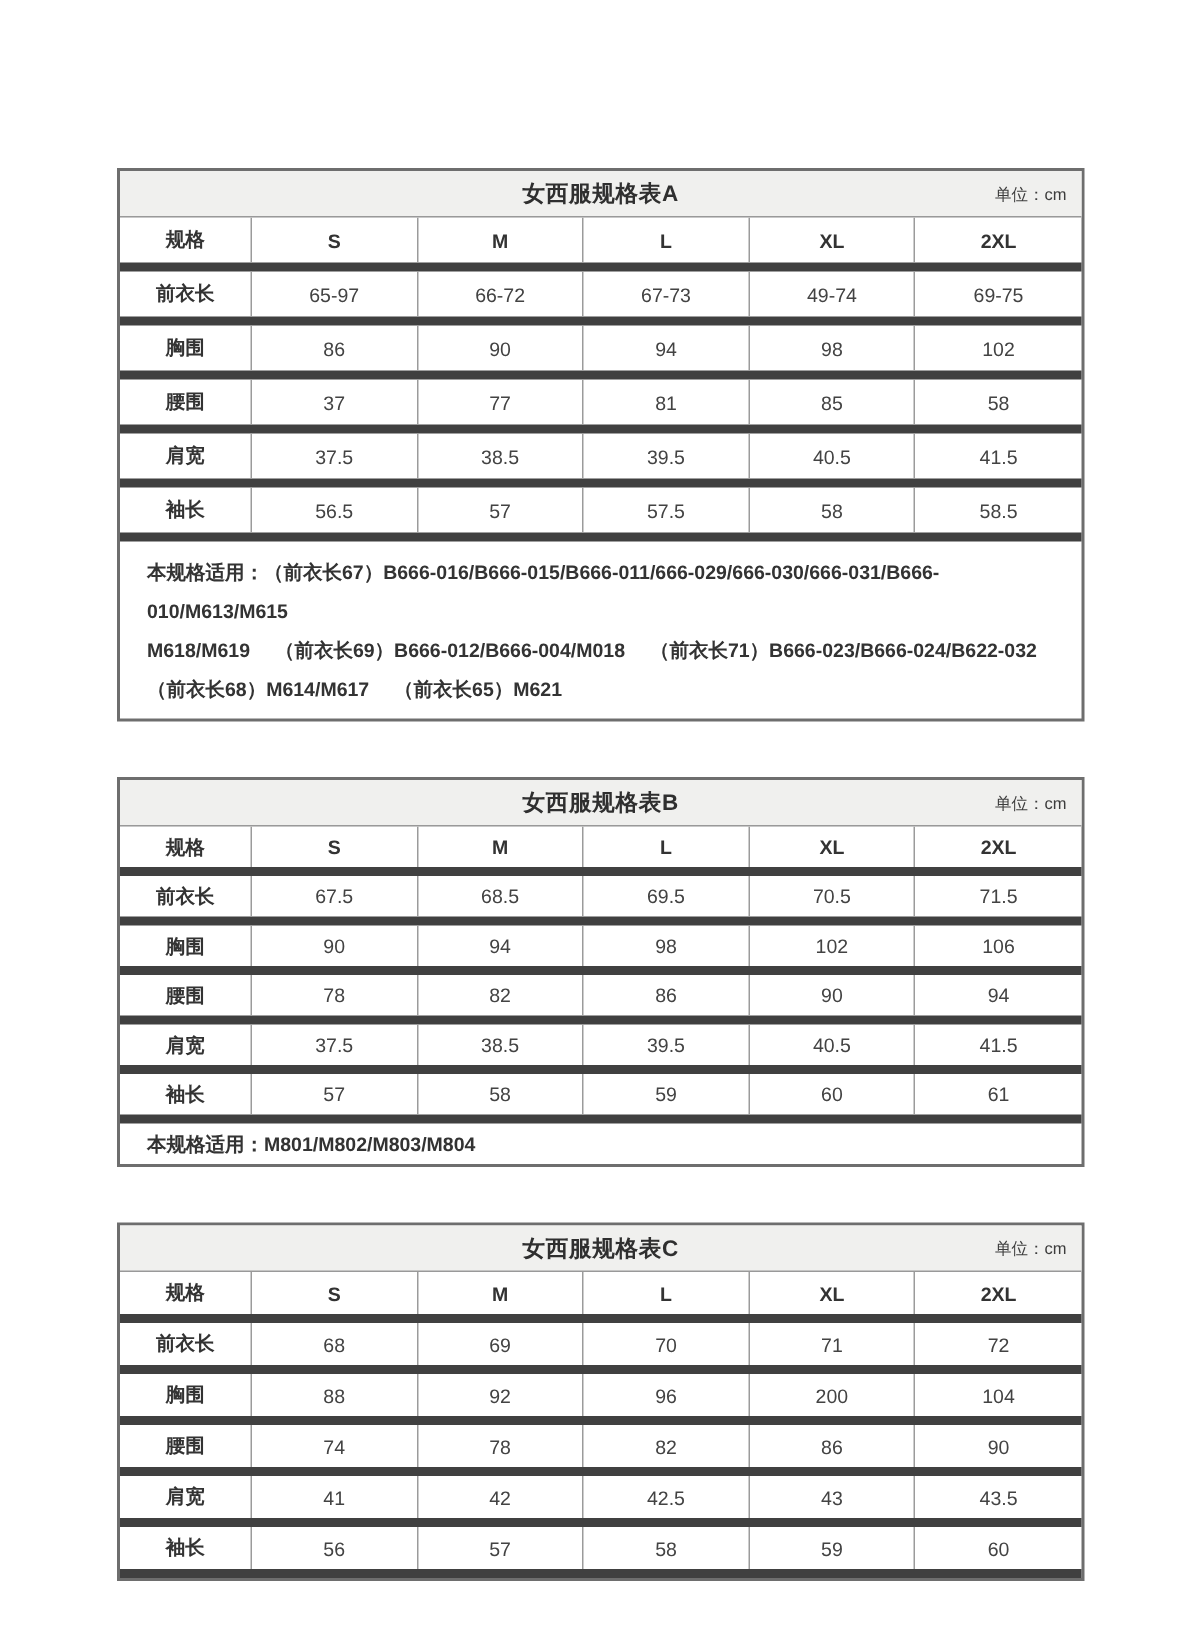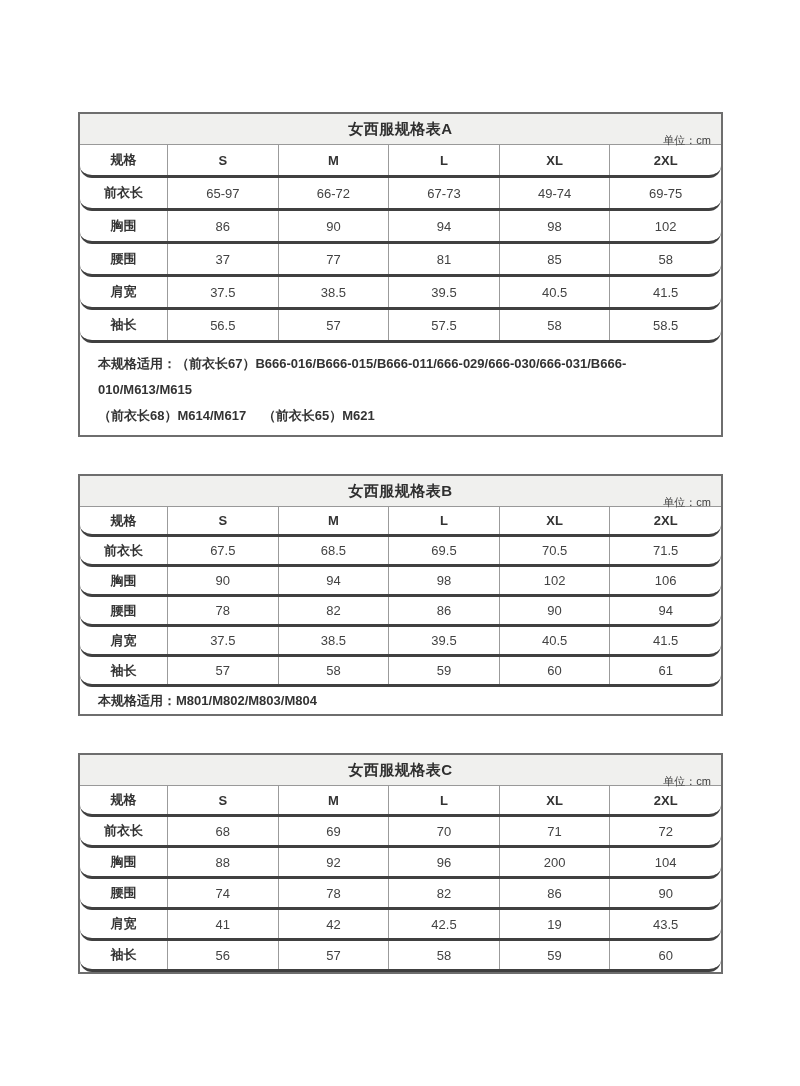--- a/index.html
+++ b/index.html
@@ -38,34 +38,33 @@
   }
   .title {
     font-size: 15px;
     font-weight: bold;
     color: #2f2f2f;
     letter-spacing: 0.5px;
   }
   .unit {
     position: absolute;
     right: 10px;
-    top: 11px;
+    top: 0;
     height: 100%;
     display: flex;
     align-items: center;
     font-size: 11px;
     font-weight: normal;
     color: #3d3d3d;
   }
 
   .row {
     display: grid;
     grid-template-columns: 88px repeat(5, 1fr);
-    border-bottom: 3px solid #404040;
-    border-radius: 12px;
+    border-bottom: 6px solid #404040;
   }
   .cell {
     display: flex;
     align-items: center;
     justify-content: center;
     font-size: 13px;
     color: #434343;
     border-right: 1px solid #9b9b9b;
     height: 30px;
     box-sizing: border-box;
@@ -148,20 +147,21 @@
       <div class="row">
         <div class="cell label">袖长</div>
         <div class="cell value">56.5</div>
         <div class="cell value">57</div>
         <div class="cell value">57.5</div>
         <div class="cell value">58</div>
         <div class="cell value">58.5</div>
       </div>
       <div class="note">
         <div class="note-line">本规格适用：（前衣长67）B666-016/B666-015/B666-011/666-029/666-030/666-031/B666-010/M613/M615</div>
+        <div class="note-line">M618/M619　 （前衣长69）B666-012/B666-004/M018　 （前衣长71）B666-023/B666-024/B622-032</div>
         <div class="note-line">（前衣长68）M614/M617　 （前衣长65）M621</div>
       </div>
     </div>
     <div class="spec-table tbl-b">
       <div class="title-row">
         <div class="title">女西服规格表B</div>
         <div class="unit">单位：cm</div>
       </div>
       <div class="row head">
         <div class="cell label">规格</div>
@@ -250,21 +250,21 @@
         <div class="cell value">78</div>
         <div class="cell value">82</div>
         <div class="cell value">86</div>
         <div class="cell value">90</div>
       </div>
       <div class="row">
         <div class="cell label">肩宽</div>
         <div class="cell value">41</div>
         <div class="cell value">42</div>
         <div class="cell value">42.5</div>
-        <div class="cell value">19</div>
+        <div class="cell value">43</div>
         <div class="cell value">43.5</div>
       </div>
       <div class="row">
         <div class="cell label">袖长</div>
         <div class="cell value">56</div>
         <div class="cell value">57</div>
         <div class="cell value">58</div>
         <div class="cell value">59</div>
         <div class="cell value">60</div>
       </div>

